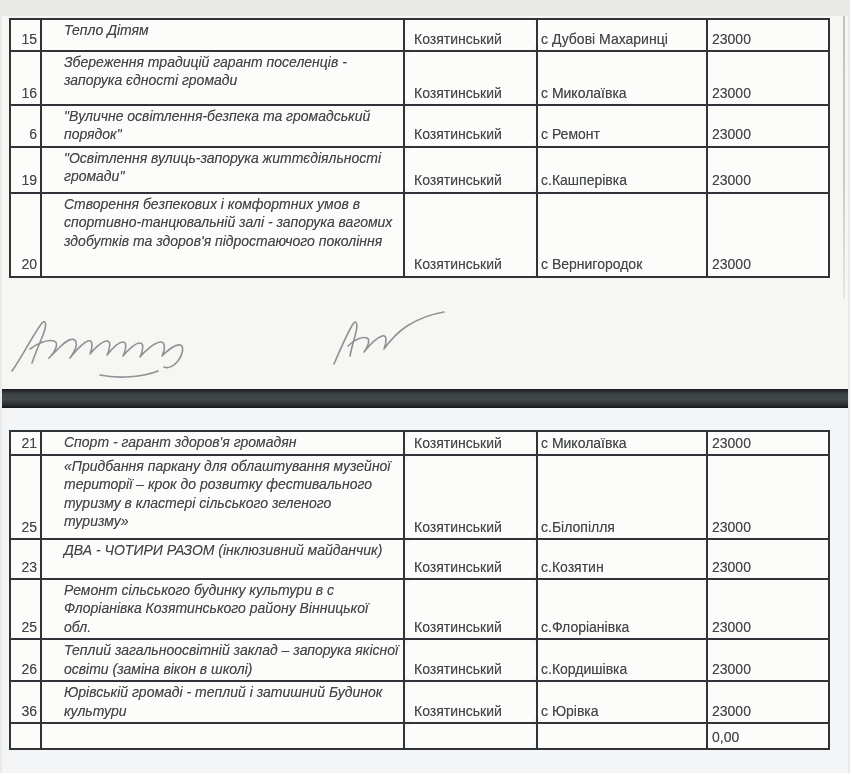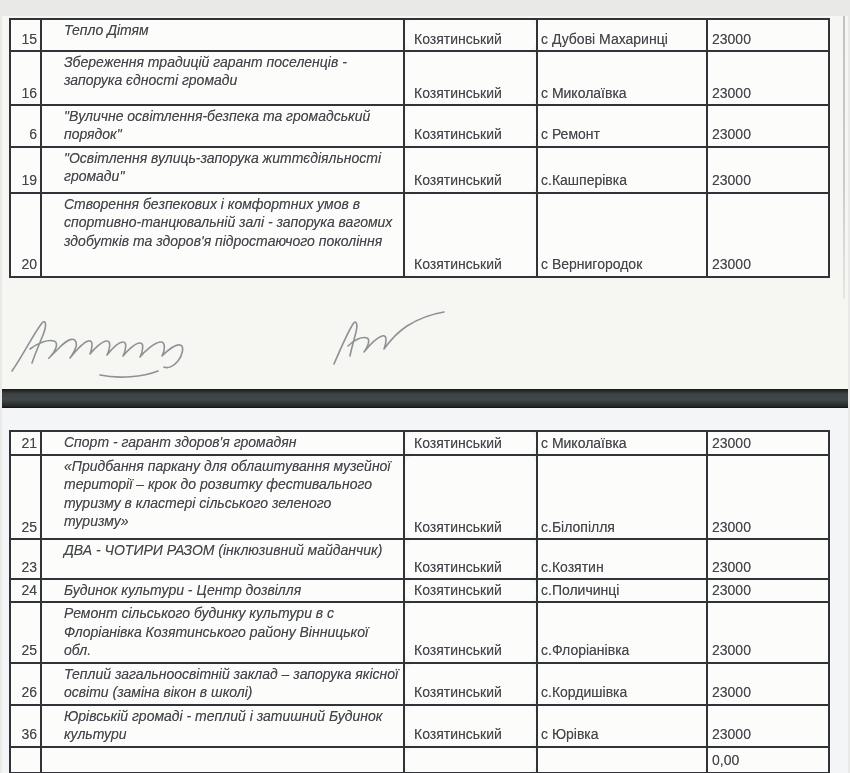--- a/index.html
+++ b/index.html
@@ -161,27 +161,20 @@
           <td class="c-village">с.Білопілля</td>
           <td class="c-amount">23000</td>
         </tr>
         <tr style="height: 40px;">
           <td class="c-num">23</td>
           <td class="c-name">ДВА - ЧОТИРИ РАЗОМ (інклюзивний майданчик)</td>
           <td class="c-district">Козятинський</td>
           <td class="c-village">с.Козятин</td>
           <td class="c-amount">23000</td>
         </tr>
-        <tr style="height: 21px;">
-          <td class="c-num">24</td>
-          <td class="c-name">Будинок культури - Центр дозвілля</td>
-          <td class="c-district">Козятинський</td>
-          <td class="c-village">с.Поличинці</td>
-          <td class="c-amount">23000</td>
-        </tr>
         <tr style="height: 60px;">
           <td class="c-num">25</td>
           <td class="c-name">Ремонт сільського будинку культури в с Флоріанівка Козятинського району Вінницької обл.</td>
           <td class="c-district">Козятинський</td>
           <td class="c-village">с.Флоріанівка</td>
           <td class="c-amount">23000</td>
         </tr>
         <tr style="height: 41px;">
           <td class="c-num">26</td>
           <td class="c-name">Теплий загальноосвітній заклад – запорука якісної освіти (заміна вікон в школі)</td>

